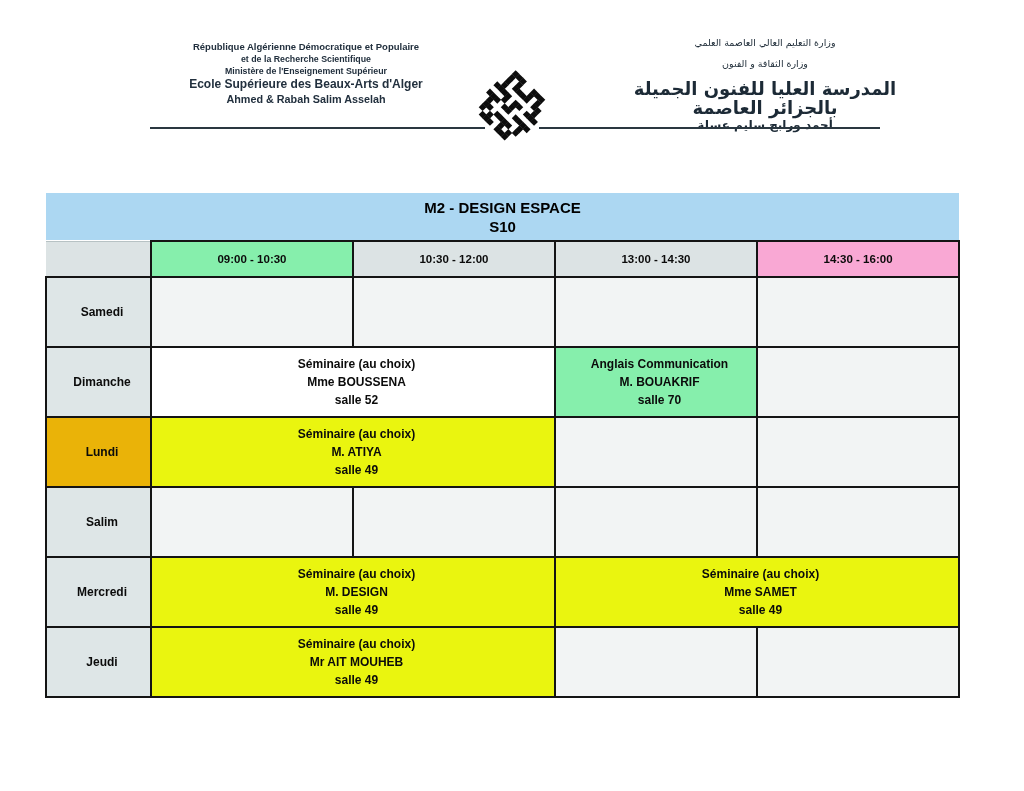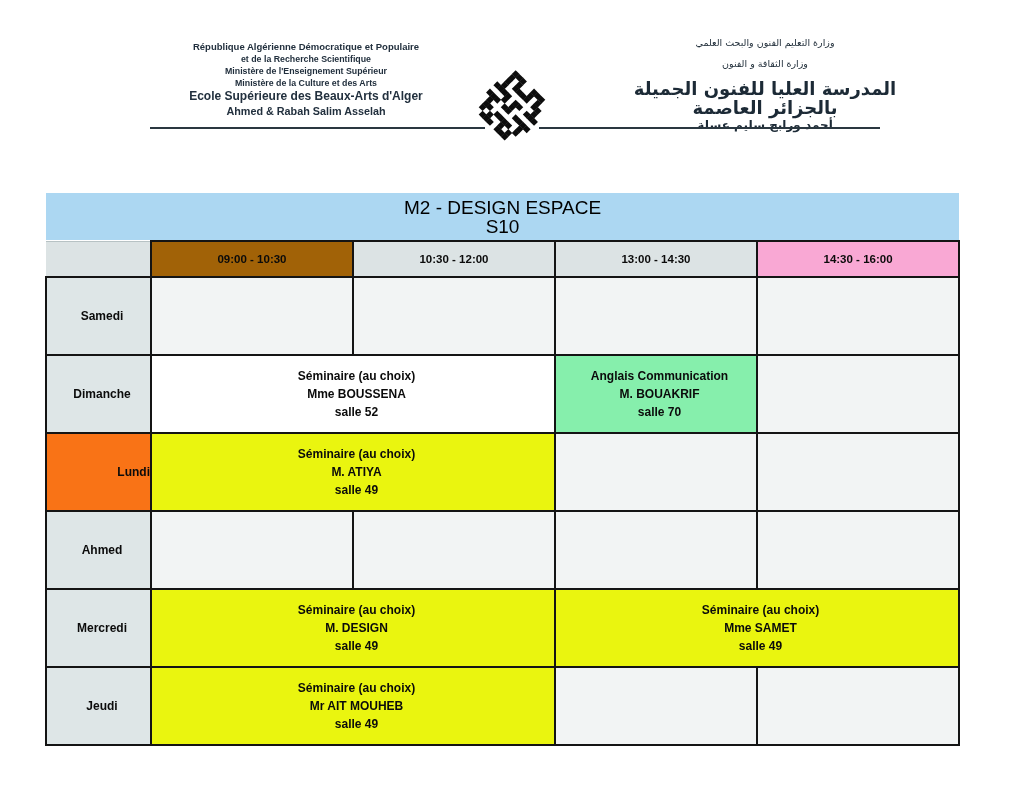--- a/index.html
+++ b/index.html
@@ -35,51 +35,50 @@
   }
   .logo-svg { position:absolute; top:59px; left:464px; z-index:2; }
 
   
   table.tt {
     position:absolute; top:193px; left:45px; width:913px;
     border-collapse:collapse; table-layout:fixed;
   }
   table.tt td { vertical-align:middle; text-align:center; overflow:hidden; }
   td.title-cell {
-    height:48px; border:none; font-size:19px; font-weight:normal; color:#000;
+    height:48px; border:none; font-size:15px; font-weight:bold; color:#000;
     line-height:19px;
   }
   tr.time-row td {
     height:36px; border:2px solid #141414; font-size:11.5px; font-weight:bold;
     color:#0b0b0b;
   }
   tr.time-row td.corner {
     border-left:none; border-top:1px solid #b7c2c4;
   }
   tr.day-row td {
-    height:78px; border:2px solid #141414; font-size:12px; font-weight:bold;
+    height:70px; border:2px solid #141414; font-size:12px; font-weight:bold;
     color:#0b0b0b; line-height:18px;padding-left:7px;
   }
 </style>
 </head>
 <body>
 
 <div class="sheet">
 
   <div class="fr-block">
     <div class="fr-line1">République Algérienne Démocratique et Populaire</div>
     <div class="fr-line">et de la Recherche Scientifique</div>
     <div class="fr-line">Ministère de l'Enseignement Supérieur</div>
-    <div class="fr-line">Ministère de la Culture et des Arts</div>
     <div class="fr-school1">Ecole Supérieure des Beaux-Arts d'Alger</div>
     <div class="fr-school2">Ahmed &amp; Rabah Salim Asselah</div>
   </div>
 
   <div class="ar-block">
-    <div class="ar-l2">وزارة التعليم الفنون والبحث العلمي</div>
+    <div class="ar-l2">وزارة التعليم العالي العاصمة العلمي</div>
     <div class="ar-l3">وزارة الثقافة و الفنون</div>
     <div class="ar-l4">المدرسة العليا للفنون الجميلة بالجزائر العاصمة</div>
     <div class="ar-l5">أحمد ورابح سليم عسلة</div>
   </div>
 
   <div class="head-rule"></div>
 
   <svg class="logo-svg" width="96" height="96" viewBox="0 0 96 96">
     <rect x="21" y="0" width="54" height="96" fill="#ffffff"></rect>
     <g id="kufic" transform="rotate(45 48 48)">
@@ -154,21 +153,21 @@
     </colgroup>
     <tbody id="tt-body">
       <tr>
         <td class="title-cell" colspan="5" id="title-cell" style="background: rgb(172, 215, 242);">
           <div>M2 - DESIGN ESPACE</div>
           <div>S10</div>
         </td>
       </tr>
       <tr class="time-row">
         <td class="corner" id="corner-cell" style="background: rgb(220, 227, 228);"></td>
-        <td class="time-cell" style="background: #a16207;">09:00 - 10:30</td>
+        <td class="time-cell" style="background: #86efac;">09:00 - 10:30</td>
         <td class="time-cell" style="background: rgb(220, 227, 228);">10:30 - 12:00</td>
         <td class="time-cell" style="background: rgb(220, 227, 228);">13:00 - 14:30</td>
         <td class="time-cell" style="background: #f9a8d4;">14:30 - 16:00</td>
       </tr>
     <tr class="day-row">
           <td style="background: rgb(222, 230, 231);">Samedi</td>
           <td style="background: rgb(242, 244, 244);"></td>
           <td style="background: rgb(242, 244, 244);"></td>
           <td style="background: rgb(242, 244, 244);"></td>
           <td style="background: rgb(242, 244, 244);"></td>
@@ -181,31 +180,31 @@
             <div>salle 52</div>
           </td>
           <td style="background: #86efac;">
             <div>Anglais Communication</div>
             <div>M. BOUAKRIF</div>
             <div>salle 70</div>
           </td>
           <td style="background: rgb(242, 244, 244);"></td>
         </tr>
         <tr class="day-row">
-          <td style="background: #f97316; text-align: right;">Lundi</td>
+          <td style="background: #eab308;">Lundi</td>
           <td colspan="2" style="background: rgb(234, 245, 15);">
             <div>Séminaire (au choix)</div>
             <div>M. ATIYA</div>
             <div>salle 49</div>
           </td>
           <td style="background: rgb(242, 244, 244);"></td>
           <td style="background: rgb(242, 244, 244);"></td>
         </tr>
         <tr class="day-row">
-          <td style="background: rgb(222, 230, 231);">Ahmed</td>
+          <td style="background: rgb(222, 230, 231);">Salim</td>
           <td style="background: rgb(242, 244, 244);"></td>
           <td style="background: rgb(242, 244, 244);"></td>
           <td style="background: rgb(242, 244, 244);"></td>
           <td style="background: rgb(242, 244, 244);"></td>
         </tr>
         <tr class="day-row">
           <td style="background: rgb(222, 230, 231);">Mercredi</td>
           <td colspan="2" style="background: rgb(234, 245, 15);">
             <div>Séminaire (au choix)</div>
             <div>M. DESIGN</div>

